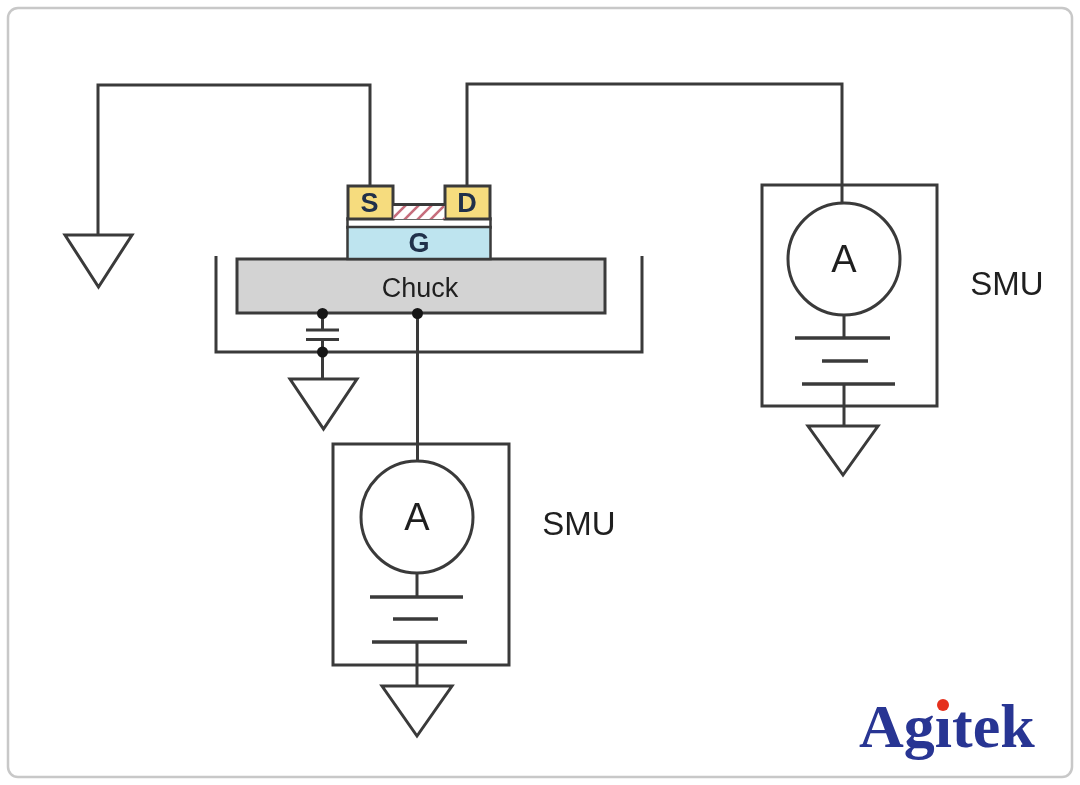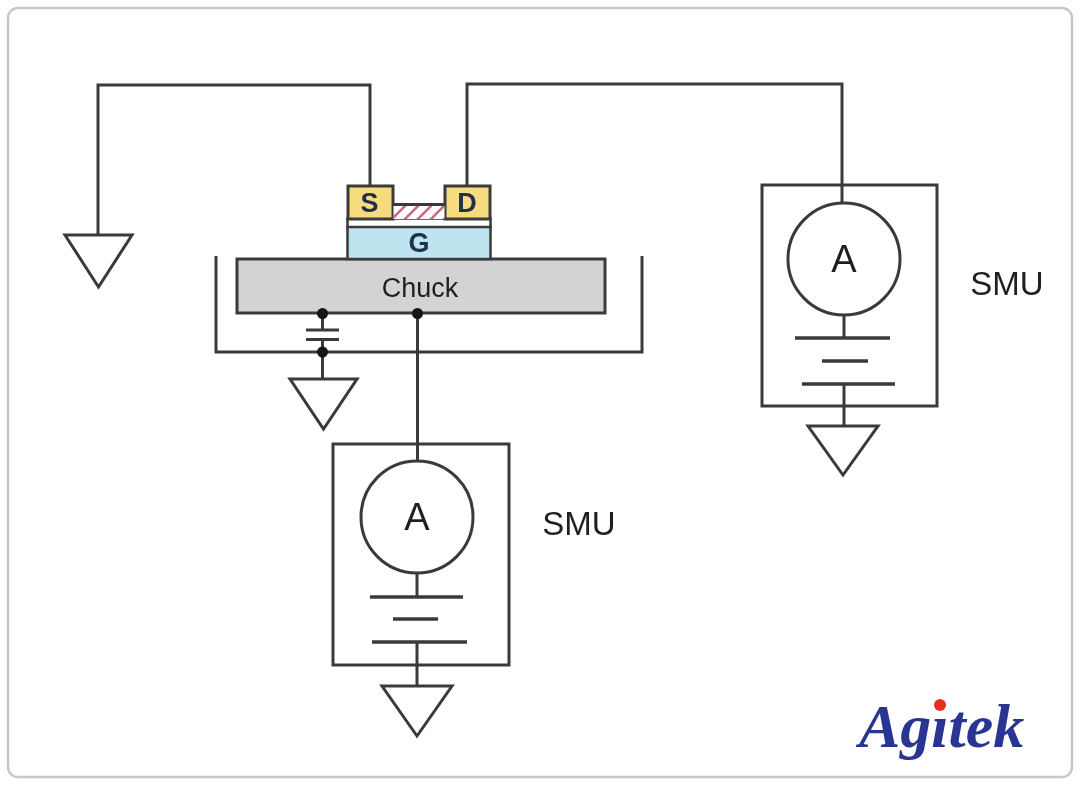--- a/index.html
+++ b/index.html
@@ -23,21 +23,21 @@
   .hatch-line{stroke:var(--hatch_red);stroke-width:2.6;}
   .dot{fill:#161616;stroke:none;}
   text{font-family:"Liberation Sans","DejaVu Sans",sans-serif;}
   .t-device{font-size:27px;font-weight:700;fill:var(--device_label);text-anchor:middle;}
   .t-chuck{font-size:27px;font-weight:400;fill:var(--text);text-anchor:middle;}
   .t-meter{font-size:38px;font-weight:400;fill:var(--text);text-anchor:middle;}
   .t-smu{font-size:33px;font-weight:400;fill:var(--text);text-anchor:middle;}
   .logo{
     position:absolute;left:859px;top:695px;line-height:1;
     font-family:"Liberation Serif","DejaVu Serif",serif;font-weight:700;
-    font-size:62px;color:var(--logo_navy);letter-spacing:0px;white-space:nowrap;font-style:italic;
+    font-size:62px;color:var(--logo_navy);letter-spacing:0px;white-space:nowrap;
   }
   .i-wrap{position:relative;display:inline-block;}
   .i-dot{
     position:absolute;left:50%;top:4px;width:12px;height:12px;margin-left:-6px;
     border-radius:50%;background:var(--logo_red);
   }
 </style>
 </head>
 <body>
 

